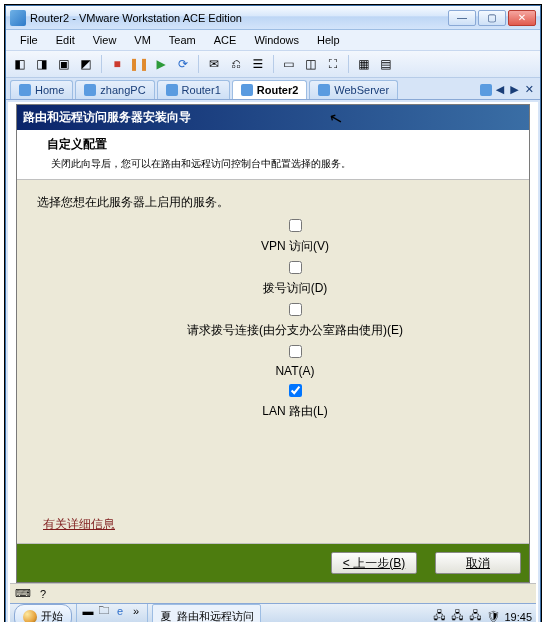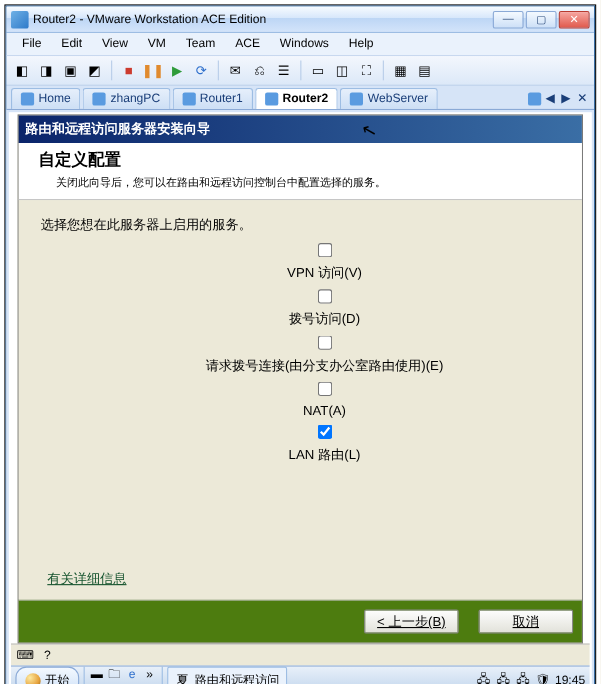--- a/index.html
+++ b/index.html
@@ -92,33 +92,33 @@
   }
   .wiz-header{
     background:linear-gradient(to right,#0a246a,#3a6ea5);
     color:#fff;padding:4px 6px;font-size:12px;font-weight:bold;
   }
   .wiz-body{
     background:#fff;
     padding:6px 10px 2px 10px;
     border-bottom:1px solid #c0c0c0;
   }
-  .wiz-subtitle{font-weight:bold;font-size:15px;margin-left:8px;}
+  .wiz-subtitle{font-weight:bold;font-size:12px;margin-left:20px;}
   .wiz-desc{margin:4px 0 6px 24px;font-size:10px;}
   .wiz-content{
     background:#ece9d8;
     padding:14px 4px 10px 20px;
     font-size:12px;
     min-height:300px;
     position:relative;
   }
   .checklist{margin:8px 0 0 28px;}
   .checkrow{display:flex;align-items:center;gap:6px;margin:6px 0;flex-direction:column;}
   .checkrow input{margin:0;}
-  .link{color:#14532d;text-decoration:underline;margin-top:90px;margin-left:6px;display:inline-block;}
+  .link{color:#7f1d1d;text-decoration:underline;margin-top:90px;margin-left:6px;display:inline-block;}
   .wiz-buttons{
     display:flex;justify-content:flex-end;gap:4px;
     padding:8px;border-top:1px solid #c0c0c0;background:#4d7c0f;text-decoration:underline;
   }
   .btn{
     min-width:86px;height:22px;
     background:linear-gradient(to bottom,#fdfdfd,#e2e2da);
     border:1px solid #8a8a8a;border-radius:2px;
     font-size:12px;padding:0 6px;display:flex;align-items:center;justify-content:center;
   }

